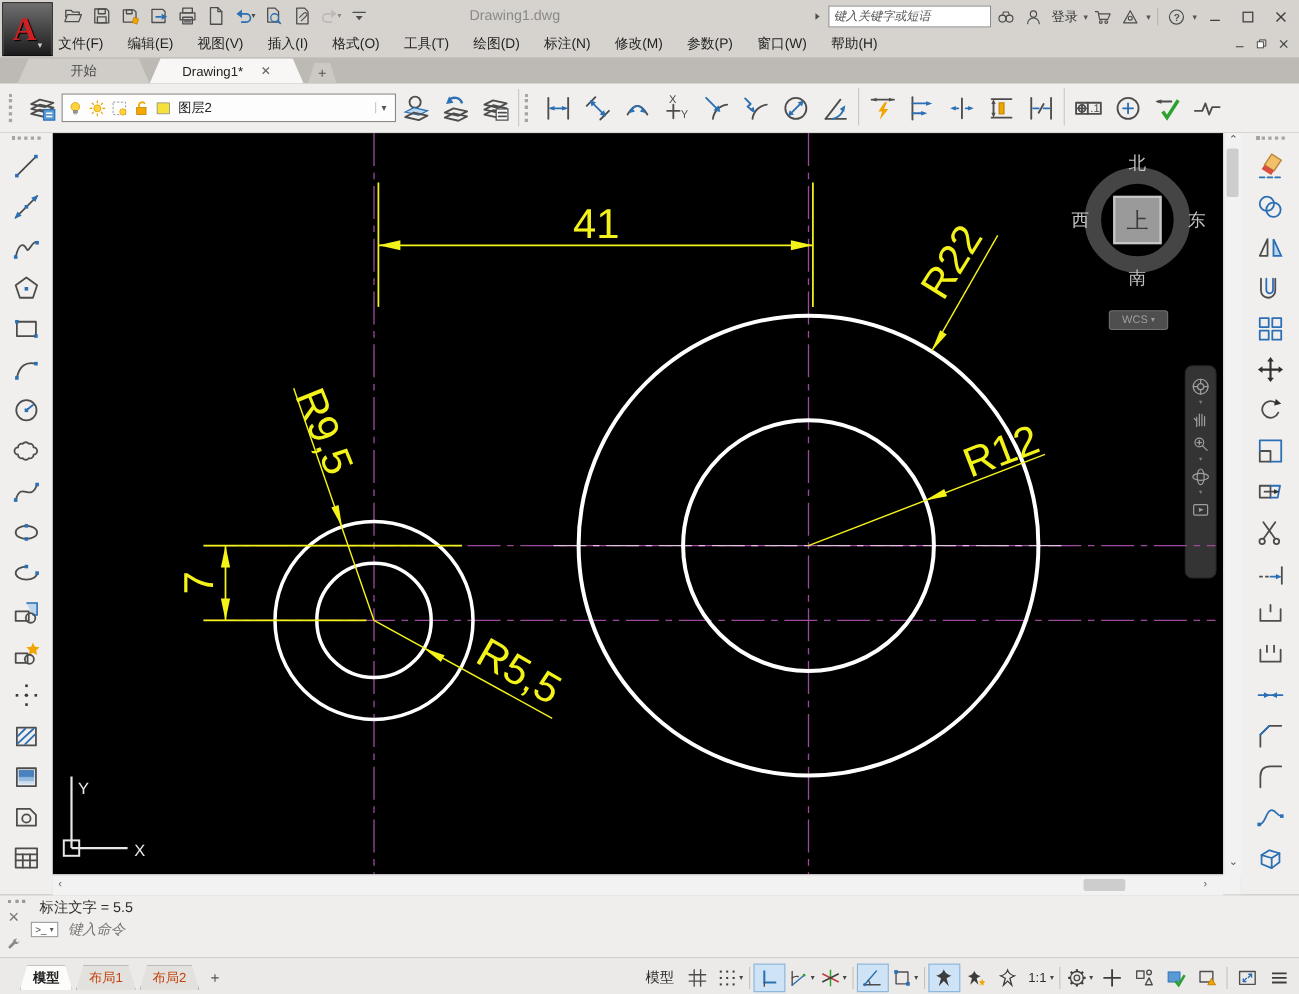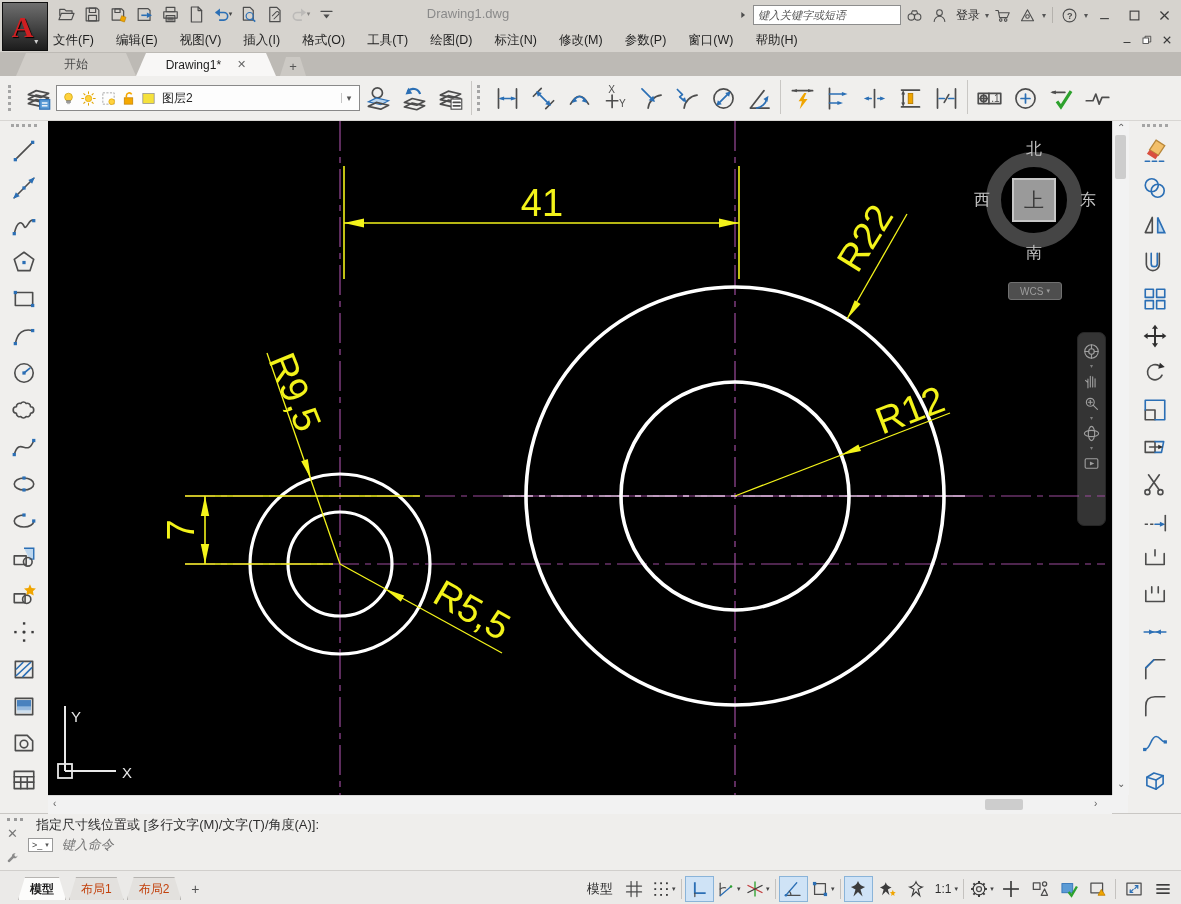--- a/index.html
+++ b/index.html
@@ -938,21 +938,21 @@
       </div>
   </div>
 
   <div class="cmdpanel">
     <div class="cmd-grip"></div>
     <div class="cmd-close">✕</div>
     <svg class="cmd-wrench" viewBox="0 0 24 24">
         <path d="M20 7 a4.5 4.5 0 0 1 -6 4.2 L7.5 17.5 a2 2 0 0 1 -2.8 -2.8 L11 8.3 A4.5 4.5 0 0 1 17 4 L14.5 6.5 L17.5 9.5 Z" fill="#8a8a8a"></path>
       </svg>
     <div class="cmd-lines">
-      <div>指定尺寸线位置或 [多行文字(M)/文字(T)/角度(A)]:</div>
+      <div>标注文字 = 5.5</div>
     </div>
     <div class="cmd-input-row">
       <span class="cmd-badge">&gt;_<span class="mini-caret">▾</span></span>
       <input class="cmd-input" placeholder="键入命令" style="">
     </div>
   </div>
 
   <div class="statusbar">
     <div class="layout-tabs" id="layoutTabs">
         <div class="ltab active">模型</div>

